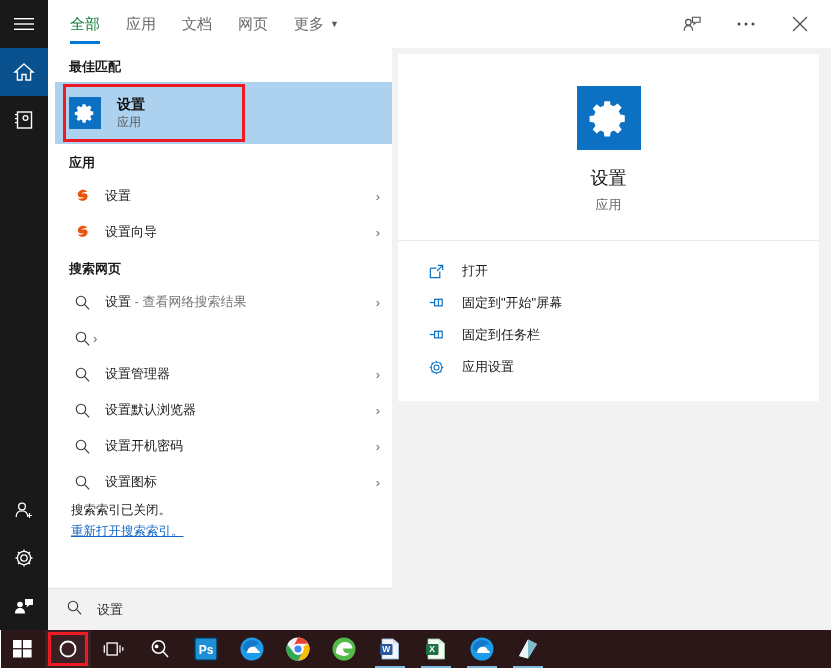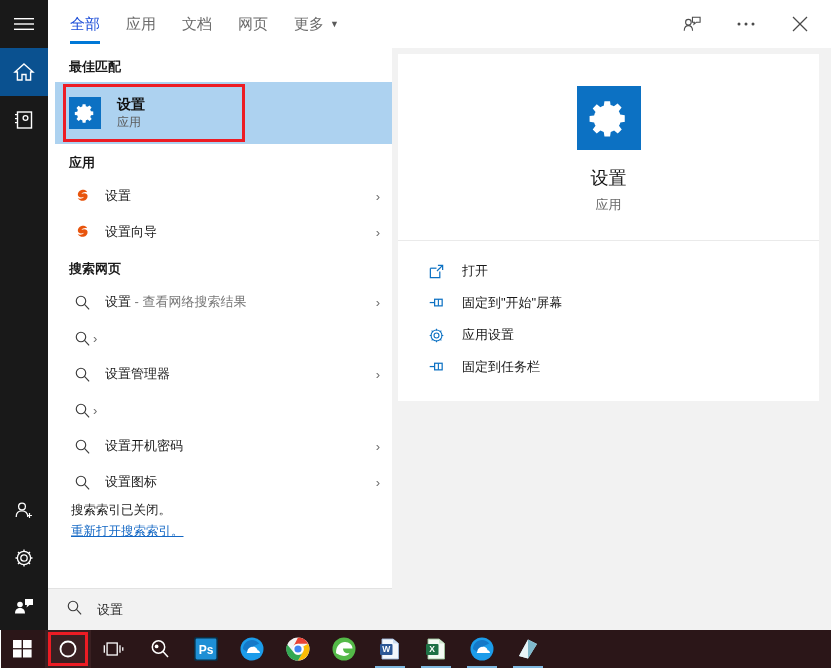--- a/index.html
+++ b/index.html
@@ -49,21 +49,21 @@
     gap: 26px;
     background: #ffffff;
     flex: 0 0 48px;
   }
   .tab {
     font-size: 15px; color: #6b6b6b;
     position: relative; height: 48px;
     display: flex; align-items: center;
     white-space: nowrap;
   }
-  .tab.active { color: #1d4ed8; font-weight: 400; }
+  .tab.active { color: #15803d; font-weight: 400; }
   .tab.active::after {
     content: ""; position: absolute;
     left: 0; right: 0; bottom: 4px;
     height: 3px; background: #0078D7;
   }
   .tab .caret {
     display: inline-block; margin-left: 6px;
     font-size: 9px; color: #5a5a5a;
   }
 
@@ -388,20 +388,21 @@
           <div class="chev">›</div>
         </div>
 
         <div class="row">
           <div class="ricon">
             <svg width="17" height="17" viewBox="0 0 18 18">
               <circle cx="7.4" cy="7.4" r="5" fill="none" stroke="#3a3a3a" stroke-width="1.2"></circle>
               <line x1="11.1" y1="11.1" x2="16" y2="16.4" stroke="#3a3a3a" stroke-width="1.2"></line>
             </svg>
           </div>
+          <div class="rlabel">设置默认浏览器</div>
           <div class="chev">›</div>
         </div>
 
         <div class="row">
           <div class="ricon">
             <svg width="17" height="17" viewBox="0 0 18 18">
               <circle cx="7.4" cy="7.4" r="5" fill="none" stroke="#3a3a3a" stroke-width="1.2"></circle>
               <line x1="11.1" y1="11.1" x2="16" y2="16.4" stroke="#3a3a3a" stroke-width="1.2"></line>
             </svg>
           </div>
@@ -497,41 +498,41 @@
                 <rect x="7" y="4.5" width="8" height="7" fill="none" stroke="#0C71C3" stroke-width="1.3"></rect>
                 <line x1="7" y1="8" x2="1.8" y2="8" stroke="#0C71C3" stroke-width="1.3"></line>
                 <line x1="11" y1="4.5" x2="11" y2="11.5" stroke="#0C71C3" stroke-width="1.2"></line>
               </svg>
             </div>
             <div class="pa-label">固定到"开始"屏幕</div>
           </div>
 
           <div class="pv-action">
             <div class="pa-icon">
+              <svg width="17" height="17" viewBox="0 0 18 18">
+                <rect x="7" y="4.5" width="8" height="7" fill="none" stroke="#0C71C3" stroke-width="1.3"></rect>
+                <line x1="7" y1="8" x2="1.8" y2="8" stroke="#0C71C3" stroke-width="1.3"></line>
+                <line x1="11" y1="4.5" x2="11" y2="11.5" stroke="#0C71C3" stroke-width="1.2"></line>
+              </svg>
+            </div>
+            <div class="pa-label">固定到任务栏</div>
+          </div>
+
+          <div class="pv-action">
+            <div class="pa-icon">
               <svg width="17" height="17" viewBox="0 0 20 20">
                 <circle cx="10" cy="10" r="2.9" fill="none" stroke="#0C71C3" stroke-width="1.3"></circle>
                 <circle cx="10" cy="10" r="6.4" fill="none" stroke="#0C71C3" stroke-width="1.3"></circle>
                 <path d="M10 2 L10 4 M10 16 L10 18 M2 10 L4 10 M16 10 L18 10
                          M4.3 4.3 L5.8 5.8 M14.2 14.2 L15.7 15.7 M15.7 4.3 L14.2 5.8 M5.8 14.2 L4.3 15.7" stroke="#0C71C3" stroke-width="1.25"></path>
               </svg>
             </div>
             <div class="pa-label">应用设置</div>
           </div>
 
-          <div class="pv-action">
-            <div class="pa-icon">
-              <svg width="17" height="17" viewBox="0 0 18 18">
-                <rect x="7" y="4.5" width="8" height="7" fill="none" stroke="#0C71C3" stroke-width="1.3"></rect>
-                <line x1="7" y1="8" x2="1.8" y2="8" stroke="#0C71C3" stroke-width="1.3"></line>
-                <line x1="11" y1="4.5" x2="11" y2="11.5" stroke="#0C71C3" stroke-width="1.2"></line>
-              </svg>
-            </div>
-            <div class="pa-label">固定到任务栏</div>
-          </div>
-
         </div>
       </div>
 
     </div>
 
   </div>
 
   <div class="taskbar">
 
     <div class="tb-start">

